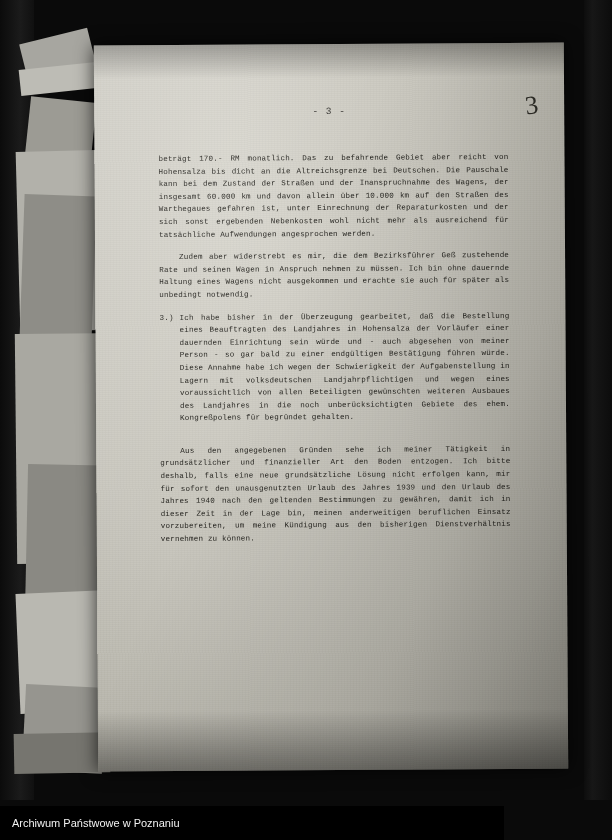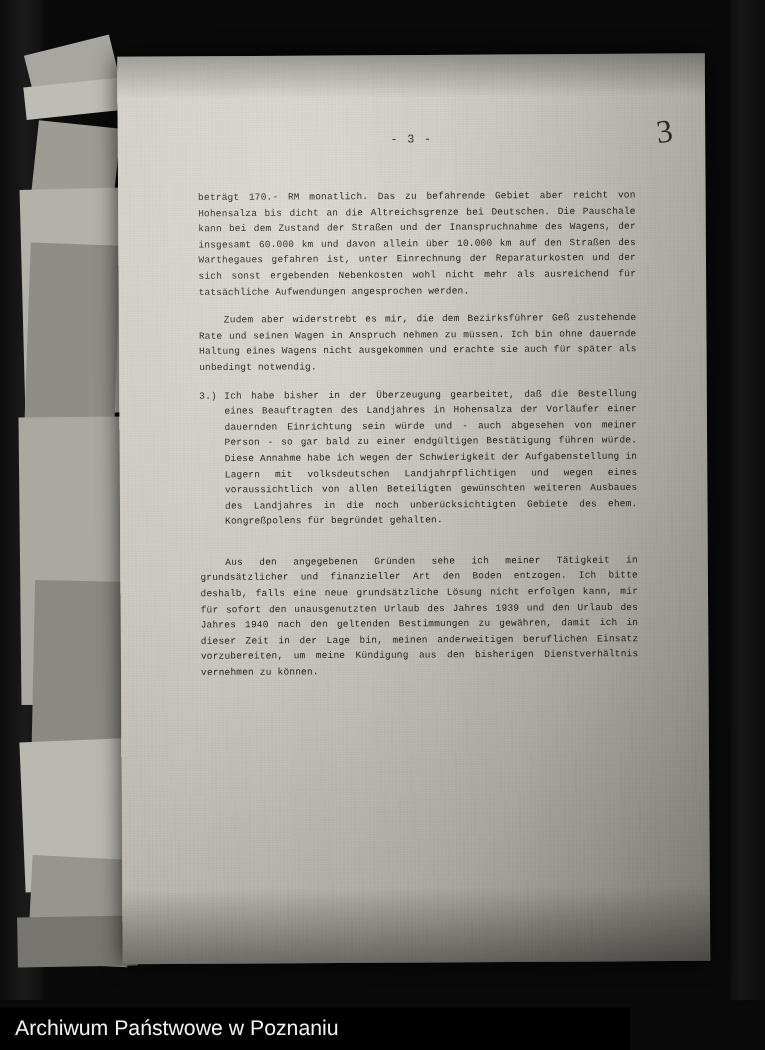--- a/index.html
+++ b/index.html
@@ -154,21 +154,21 @@
     position: absolute;
     left: 0;
     bottom: 0;
     width: 504px;
     height: 34px;
     background: #000;
     color: #f2f2f2;
     display: flex;
     align-items: center;
     padding-left: 12px;
-    font-size: 17px;
+    font-size: 11px;
     font-family: "Liberation Sans", sans-serif;
     box-sizing: border-box;
   }
   .caption-strip {
     position: absolute;
     left: 0;
     bottom: 34px;
     width: 612px;
     height: 6px;
     background: #0a0a0a;

